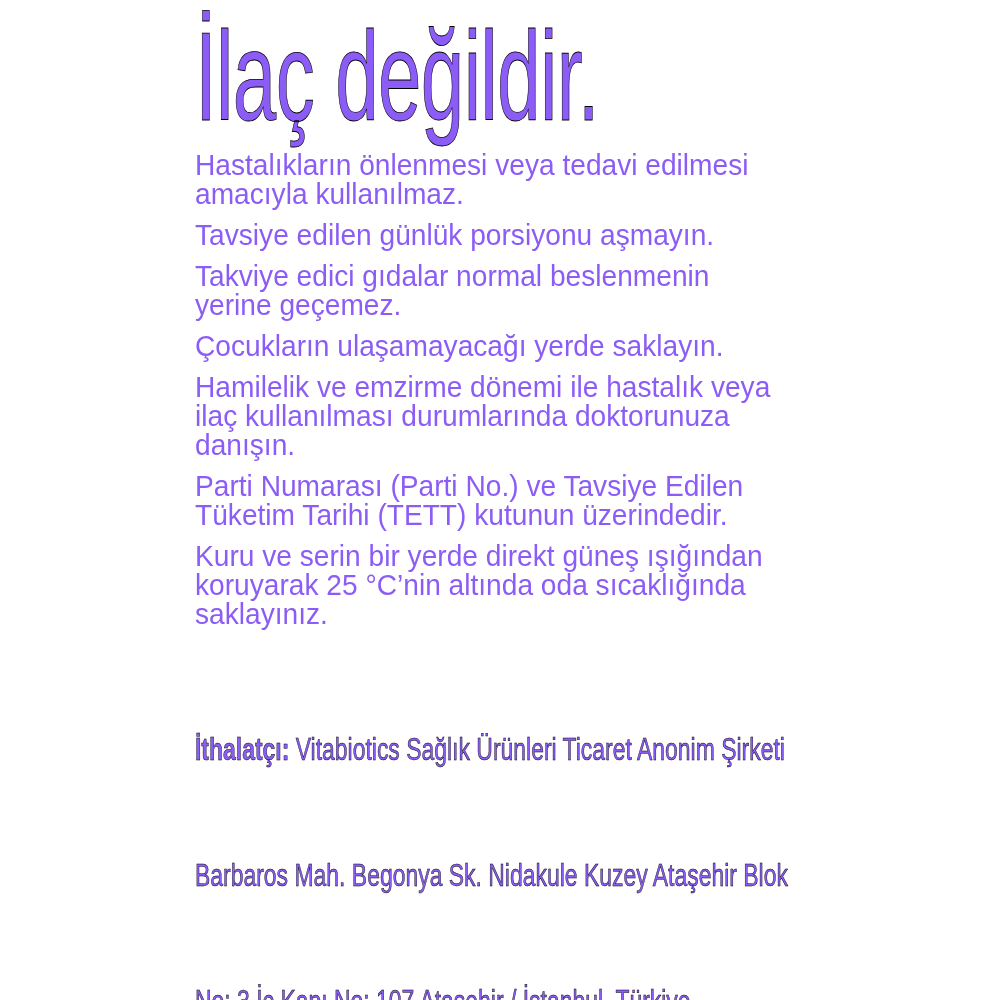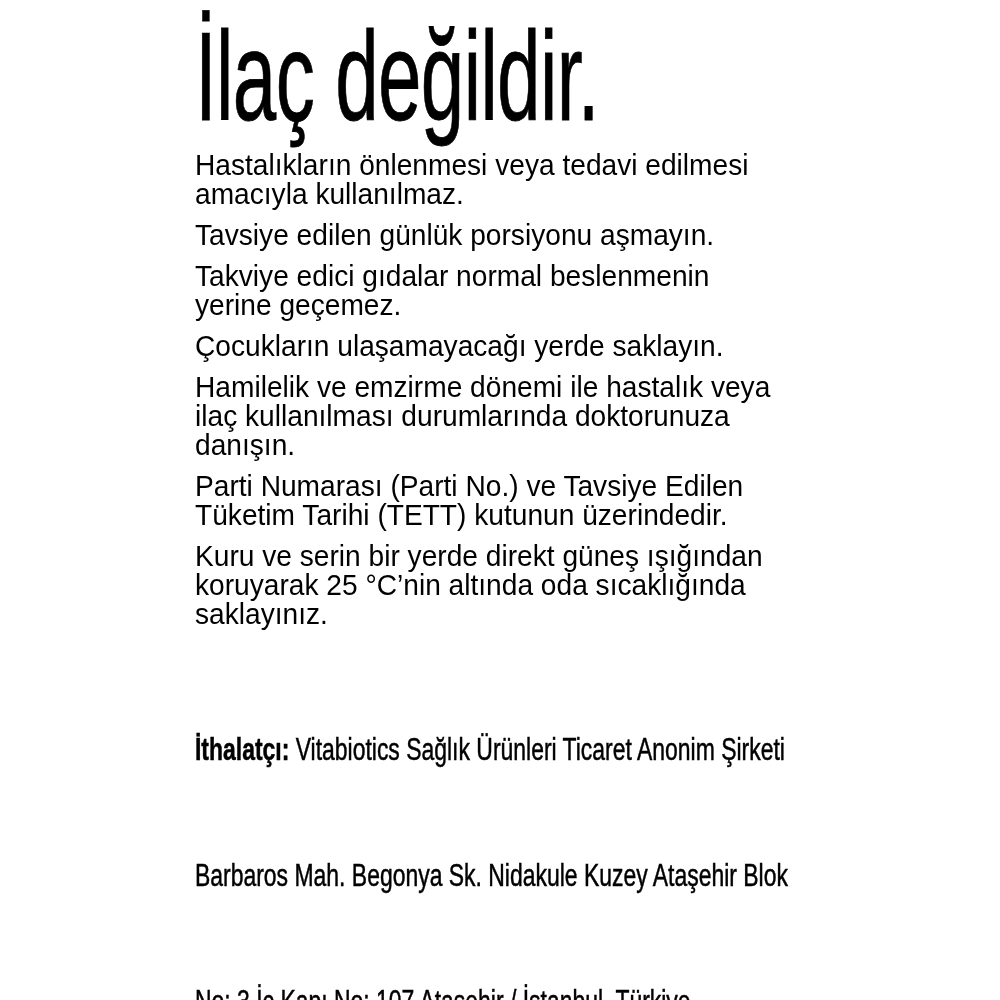--- a/index.html
+++ b/index.html
@@ -7,21 +7,21 @@
     padding: 0;
     background: #ffffff;
   }
   .page {
     position: relative;
     width: 1000px;
     height: 1000px;
     background: #ffffff;
     overflow: hidden;
     font-family: "Liberation Sans", sans-serif;
-    color: #000000;
+    color: #8b5cf6;
   }
   .title {
     position: absolute;
     left: 195px;
     top: 13px;
     margin: 0;
     font-size: 127px;
     font-weight: 400;
     line-height: 126px;
     white-space: pre;

